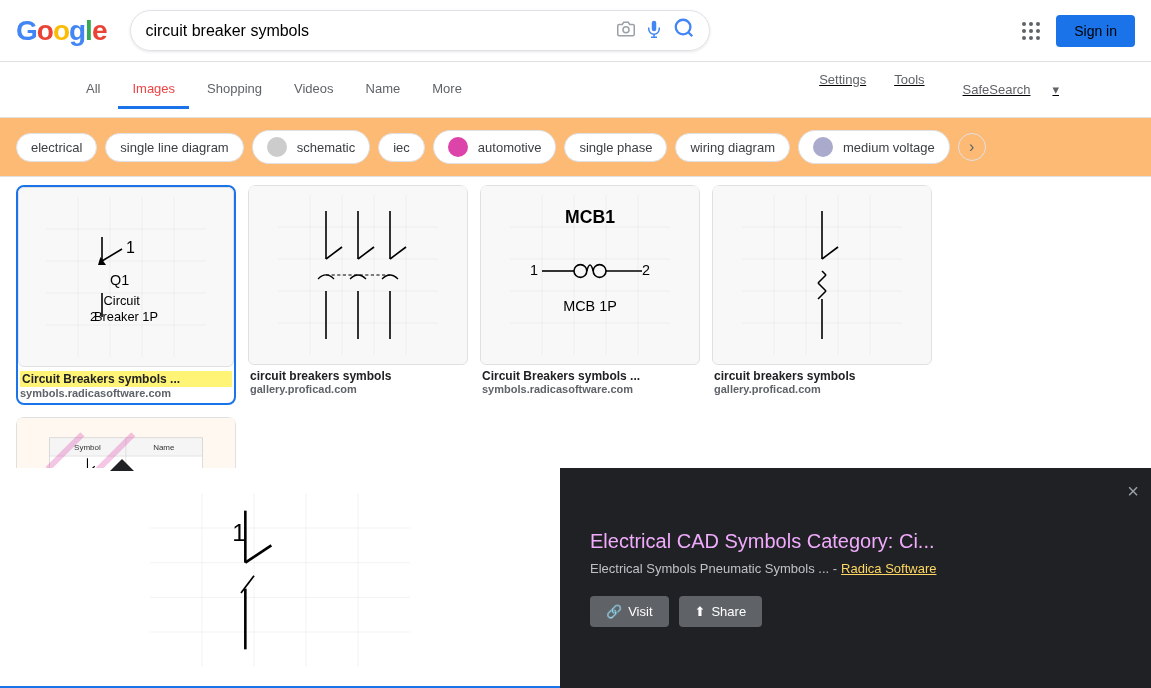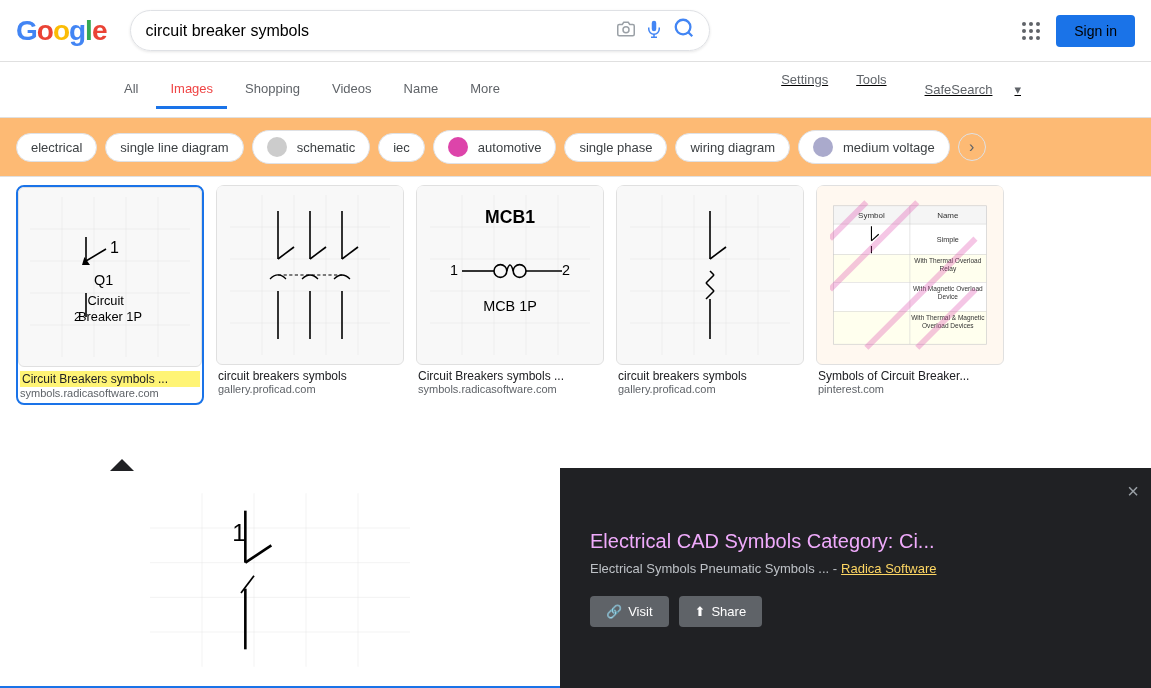--- a/index.html
+++ b/index.html
@@ -84,21 +84,21 @@
       padding: 8px 18px;
       font-size: 14px;
       cursor: pointer;
       font-weight: 500;
     }
 
     
     .nav-tabs {
       display: flex;
       align-items: center;
-      padding: 0 110px;
+      padding: 0 72px;
       border-bottom: 1px solid #e0e0e0;
       gap: 4px;
     }
     .nav-tab {
       padding: 10px 14px;
       font-size: 13px;
       color: #5f6368;
       cursor: pointer;
       border-bottom: 3px solid transparent;
       text-decoration: none;
@@ -164,21 +164,21 @@
 
     
     .image-grid {
       display: flex;
       padding: 8px 16px;
       gap: 12px;
       flex-wrap: wrap;
       background: #fff;
     }
     .image-card {
-      width: 188px;
+      width: 220px;
       cursor: pointer;
       border-radius: 8px;
       overflow: hidden;
       background: #fff;
     }
     .image-card:first-child {
       border: 2px solid #1a73e8;
     }
     .image-thumb {
       width: 100%;
@@ -187,20 +187,21 @@
       border: 1px solid #e0e0e0;
       display: flex;
       align-items: center;
       justify-content: center;
       border-radius: 6px;
       overflow: hidden;
       position: relative;
     }
     .image-caption {
       padding: 4px 2px;
+      font-weight: bold;
     }
     .image-title {
       font-size: 12px;
       color: #202124;
     }
     .image-title.highlighted {
       background: #fff475;
       padding: 1px 2px;
     }
     .image-source {

